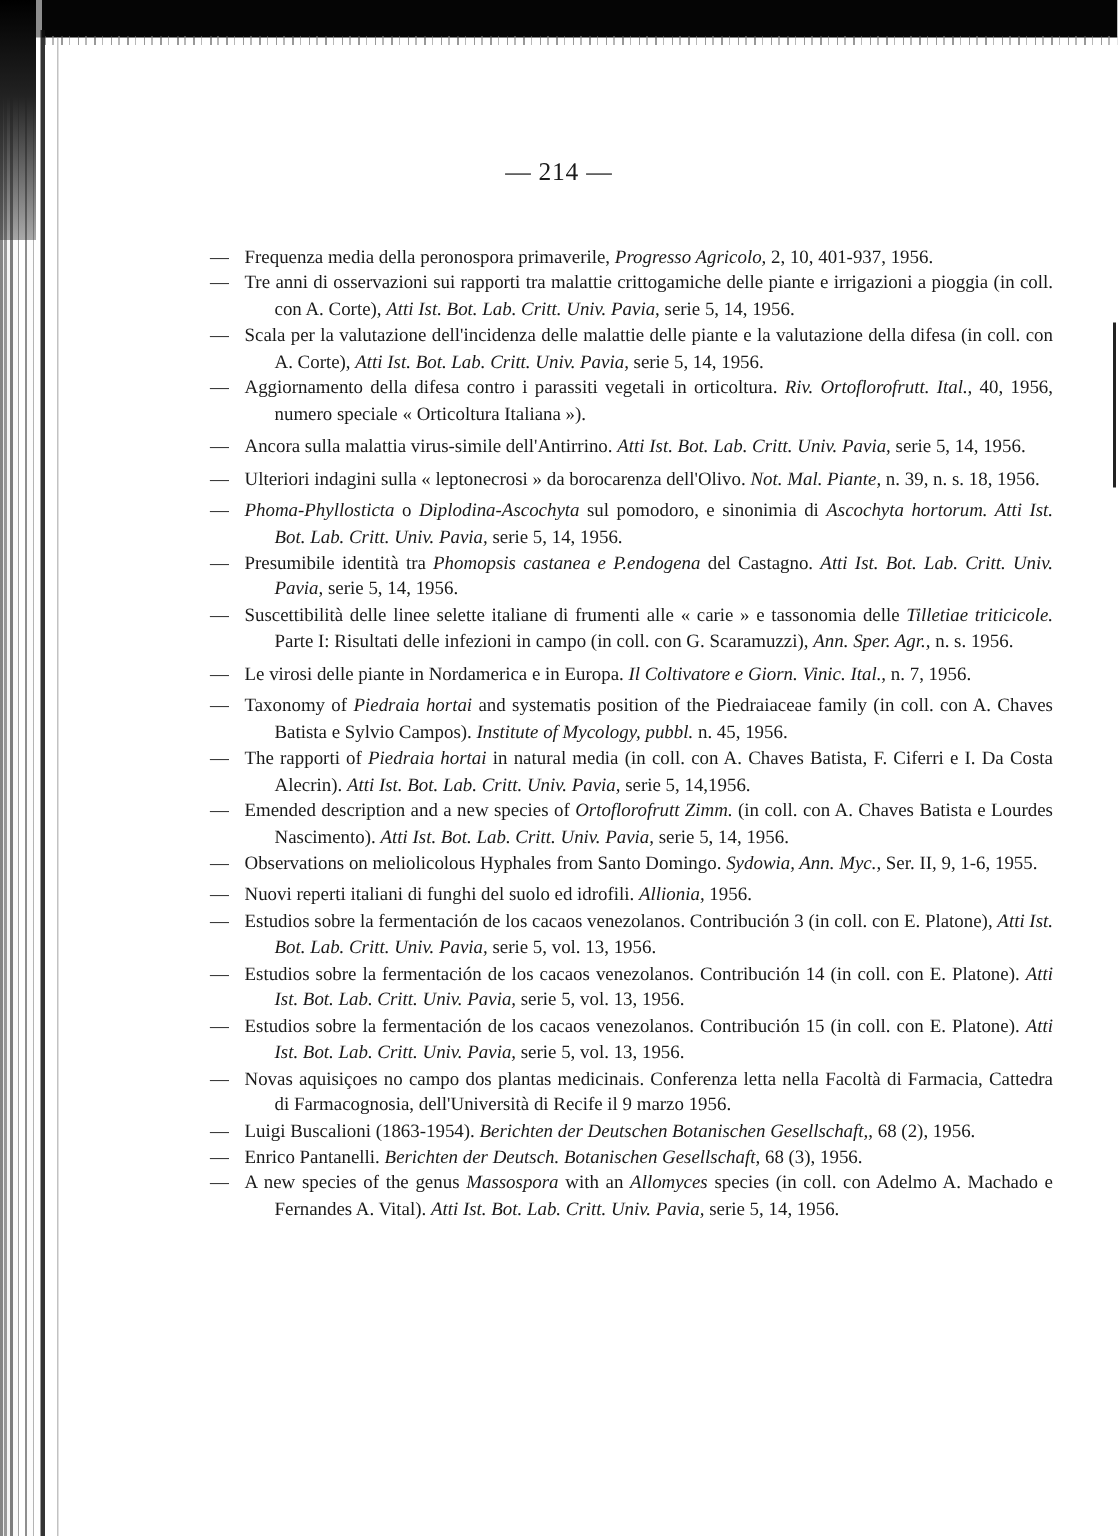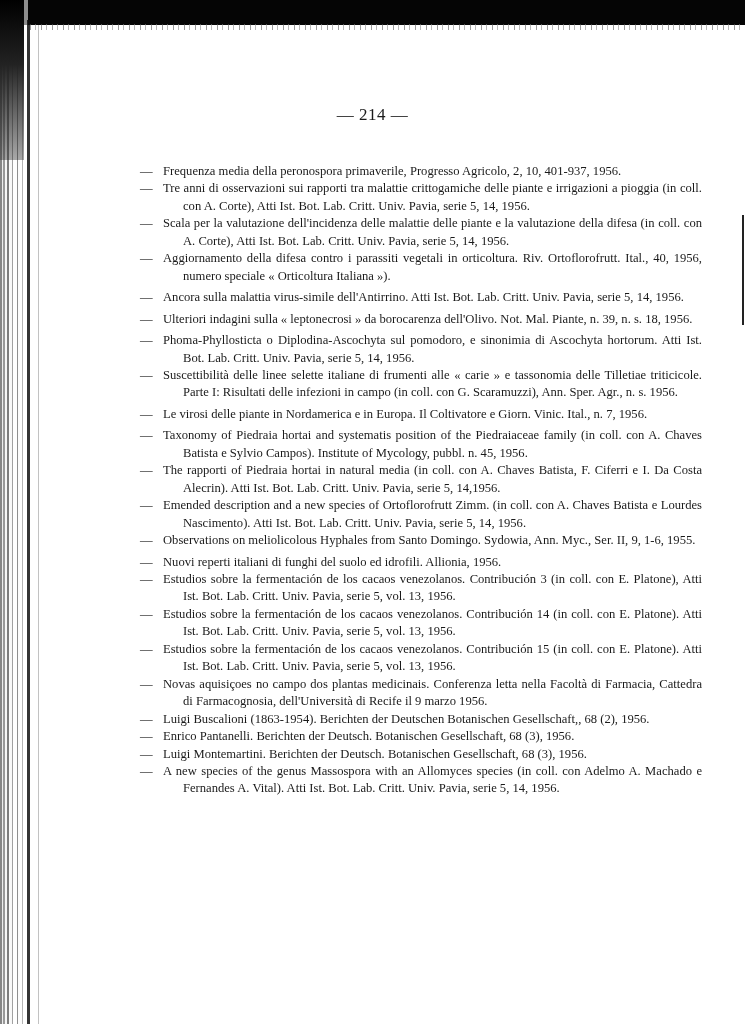--- a/index.html
+++ b/index.html
@@ -22,21 +22,21 @@
   .right-mark { position: absolute; left: 742px; top: 215px; width: 2px; height: 110px; background: #222; }
 
   .page-number { position: absolute; left: 0; width: 745px; top: 105px; text-align: center;
     font-size: 17px; letter-spacing: .5px; }
 
   .entries { position: absolute; left: 140px; top: 163px; width: 562px; margin: 0; padding: 0; list-style: none;
     font-size: 12.6px; line-height: 17.45px; }
   .entry { position: relative; padding-left: 43px; text-indent: -23px; text-align: justify; margin: 0; }
   .entry .dash { display: inline-block; text-indent: 0; width: 20px; margin-left: -20px; margin-right: 3px; }
   .entry.gap { margin-top: 4px; }
-  .it { }
+  .it { font-style: italic; }
 </style>
 </head>
 <body>
 
 <div class="top-band"></div>
 <div class="top-band-fray"></div>
 <div class="binding"></div>
 <div class="binding-dark"></div>
 <div class="fold-line"></div>
 <div class="fold-line-2"></div>
@@ -45,28 +45,28 @@
 <div class="page-number">— 214 —</div>
 
 <ul class="entries" id="entries">
     <li class="entry"><span class="dash">—</span><span>Frequenza media della peronospora primaverile, </span><span class="it">Progresso Agricolo,</span><span> 2, 10, 401-937, 1956.</span></li>
     <li class="entry"><span class="dash">—</span><span>Tre anni di osservazioni sui rapporti tra malattie crittogamiche delle piante e irrigazioni a pioggia (in coll. con A. Corte), </span><span class="it">Atti Ist. Bot. Lab. Critt. Univ. Pavia,</span><span> serie 5, 14, 1956.</span></li>
     <li class="entry"><span class="dash">—</span><span>Scala per la valutazione dell'incidenza delle malattie delle piante e la valutazione della difesa (in coll. con A. Corte), </span><span class="it">Atti Ist. Bot. Lab. Critt. Univ. Pavia,</span><span> serie 5, 14, 1956.</span></li>
     <li class="entry"><span class="dash">—</span><span>Aggiornamento della difesa contro i parassiti vegetali in orticoltura. </span><span class="it">Riv. Ortoflorofrutt. Ital.,</span><span> 40, 1956, numero speciale « Orticoltura Italiana »).</span></li>
     <li class="entry gap"><span class="dash">—</span><span>Ancora sulla malattia virus-simile dell'Antirrino. </span><span class="it">Atti Ist. Bot. Lab. Critt. Univ. Pavia,</span><span> serie 5, 14, 1956.</span></li>
     <li class="entry gap"><span class="dash">—</span><span>Ulteriori indagini sulla « leptonecrosi » da borocarenza dell'Olivo. </span><span class="it">Not. Mal. Piante,</span><span> n. 39, n. s. 18, 1956.</span></li>
     <li class="entry gap"><span class="dash">—</span><span class="it">Phoma-Phyllosticta</span><span> o </span><span class="it">Diplodina-Ascochyta</span><span> sul pomodoro, e sinonimia di </span><span class="it">Ascochyta hortorum. Atti Ist. Bot. Lab. Critt. Univ. Pavia,</span><span> serie 5, 14, 1956.</span></li>
+    <li class="entry"><span class="dash">—</span><span>Presumibile identità tra </span><span class="it">Phomopsis castanea e P.endogena</span><span> del Castagno. </span><span class="it">Atti Ist. Bot. Lab. Critt. Univ. Pavia,</span><span> serie 5, 14, 1956.</span></li>
     <li class="entry"><span class="dash">—</span><span>Suscettibilità delle linee selette italiane di frumenti alle « carie » e tassonomia delle </span><span class="it">Tilletiae triticicole.</span><span> Parte I: Risultati delle infezioni in campo (in coll. con G. Scaramuzzi), </span><span class="it">Ann. Sper. Agr.,</span><span> n. s. 1956.</span></li>
     <li class="entry gap"><span class="dash">—</span><span>Le virosi delle piante  in  Nordamerica e in Europa. </span><span class="it">Il Coltivatore e Giorn. Vinic. Ital.,</span><span> n. 7, 1956.</span></li>
     <li class="entry gap"><span class="dash">—</span><span>Taxonomy of </span><span class="it">Piedraia hortai</span><span> and systematis position of the Piedraiaceae family (in coll. con A. Chaves Batista e Sylvio Campos). </span><span class="it">Institute of Mycology, pubbl.</span><span> n. 45, 1956.</span></li>
     <li class="entry"><span class="dash">—</span><span>The rapporti of </span><span class="it">Piedraia hortai</span><span> in natural media (in coll. con A. Chaves Batista, F. Ciferri e I. Da Costa Alecrin). </span><span class="it">Atti Ist. Bot. Lab. Critt. Univ. Pavia,</span><span> serie 5, 14,1956.</span></li>
     <li class="entry"><span class="dash">—</span><span>Emended description and a new species of </span><span class="it">Ortoflorofrutt Zimm.</span><span> (in coll. con A. Chaves Batista e Lourdes Nascimento). </span><span class="it">Atti Ist. Bot. Lab. Critt. Univ. Pavia,</span><span> serie 5, 14, 1956.</span></li>
     <li class="entry"><span class="dash">—</span><span>Observations on meliolicolous Hyphales from Santo Domingo. </span><span class="it">Sydowia, Ann. Myc.,</span><span> Ser. II, 9, 1-6, 1955.</span></li>
     <li class="entry gap"><span class="dash">—</span><span>Nuovi reperti italiani di funghi del suolo ed idrofili. </span><span class="it">Allionia,</span><span> 1956.</span></li>
     <li class="entry"><span class="dash">—</span><span>Estudios sobre la fermentación de los cacaos venezolanos. Contribución 3 (in coll. con E. Platone), </span><span class="it">Atti Ist. Bot. Lab. Critt. Univ. Pavia,</span><span> serie 5, vol. 13, 1956.</span></li>
     <li class="entry"><span class="dash">—</span><span>Estudios sobre la fermentación de los cacaos venezolanos. Contribución 14 (in coll. con E. Platone). </span><span class="it">Atti Ist. Bot. Lab. Critt. Univ. Pavia,</span><span> serie 5, vol. 13, 1956.</span></li>
     <li class="entry"><span class="dash">—</span><span>Estudios sobre la fermentación de los cacaos venezolanos. Contribución 15 (in coll. con E. Platone). </span><span class="it">Atti Ist. Bot. Lab. Critt. Univ. Pavia,</span><span> serie 5, vol. 13, 1956.</span></li>
     <li class="entry"><span class="dash">—</span><span>Novas aquisiçoes no campo dos plantas medicinais. Conferenza letta nella Facoltà di Farmacia, Cattedra di Farmacognosia, dell'Università di Recife il 9 marzo 1956.</span></li>
     <li class="entry"><span class="dash">—</span><span>Luigi Buscalioni (1863-1954). </span><span class="it">Berichten der Deutschen Botanischen Gesellschaft,,</span><span> 68 (2), 1956.</span></li>
     <li class="entry"><span class="dash">—</span><span>Enrico Pantanelli. </span><span class="it">Berichten der Deutsch. Botanischen Gesellschaft,</span><span> 68 (3), 1956.</span></li>
-    <li class="entry"><span class="dash">—</span><span>Luigi Montemartini. </span><span class="it">Berichten der Deutsch. Botanischen Gesellschaft,</span><span> 68 (3), 1956.</span></li>
     <li class="entry"><span class="dash">—</span><span>A new species of the genus </span><span class="it">Massospora</span><span> with an </span><span class="it">Allomyces</span><span> species (in coll. con Adelmo A. Machado e Fernandes A. Vital). </span><span class="it">Atti Ist. Bot. Lab. Critt. Univ. Pavia,</span><span> serie 5, 14, 1956.</span></li>
   </ul>
 
 </body></html>

